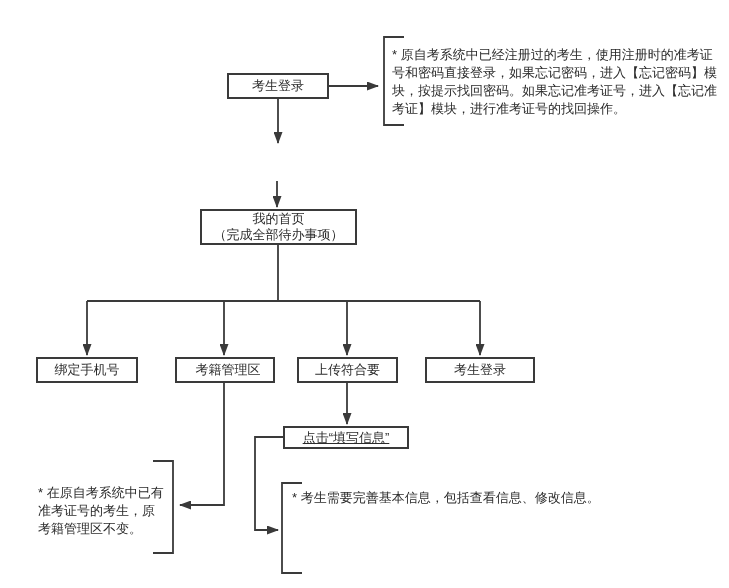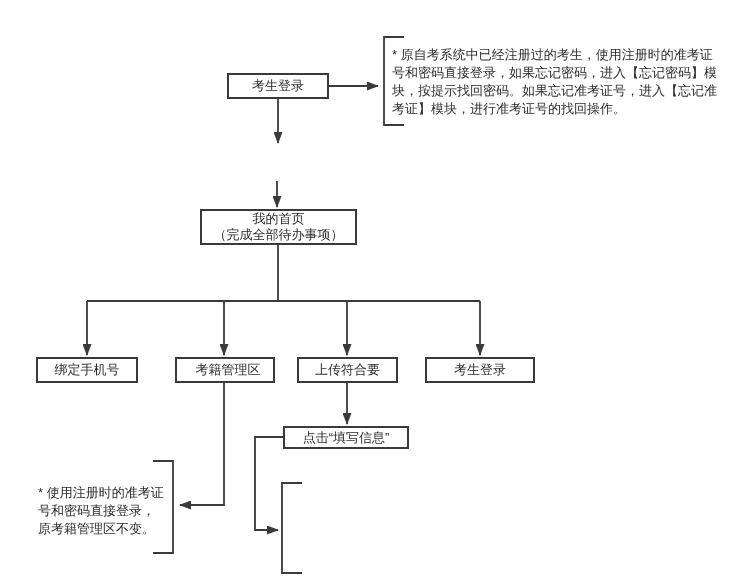--- a/index.html
+++ b/index.html
@@ -33,21 +33,21 @@
     white-space: nowrap;
   }
   .node .line { display: block; }
   #node-login            { left: 227px; top: 73px;  width: 102px; height: 26px; }
   #node-identity         { left: 202px; top: 145px; width: 150px; height: 36px; }
   #node-home             { left: 200px; top: 209px; width: 157px; height: 36px; }
   #node-bind-phone       { left: 36px;  top: 357px; width: 102px; height: 26px; font-family: Liberation Serif, serif; }
   #node-registration     { left: 175px; top: 357px; width: 100px; height: 26px; padding-left: 6px; }
   #node-basic-info       { left: 297px; top: 357px; width: 101px; height: 26px; }
   #node-major            { left: 425px; top: 357px; width: 110px; height: 26px; }
-  #node-click-fill       { left: 283px; top: 426px; width: 126px; height: 23px; }
+  #node-click-fill       { left: 283px; top: 426px; width: 126px; height: 23px; text-decoration: underline; }
   .note {
     position: absolute;
     font-size: 13px;
     line-height: 18px;
     color: #2b2b2b;
     text-align: left;
   }
   .note p { margin: 0; }
   #note-login      { left: 392px; top: 46px;  width: 330px; }
   #note-reg-area   { left: 38px;  top: 484px; width: 126px; }
@@ -111,19 +111,20 @@
 
   <div class="node" id="node-click-fill">
     <span class="line">点击“填写信息”</span>
   </div>
 
   <div class="note" id="note-login">
     <p>* 原自考系统中已经注册过的考生，使用注册时的准考证号和密码直接登录，如果忘记密码，进入【忘记密码】模块，按提示找回密码。如果忘记准考证号，进入【忘记准考证】模块，进行准考证号的找回操作。</p>
   </div>
 
   <div class="note" id="note-reg-area">
-    <p>* 使用注册时的准考证号和密码直接登录，原考籍管理区不变。</p>
+    <p>* 在原自考系统中已有准考证号的考生，原考籍管理区不变。</p>
   </div>
 
   <div class="note" id="note-basic-info">
+    <p>* 考生需要完善基本信息，包括查看信息、修改信息。</p>
   </div>
 
 </div>
 
 </body></html>

